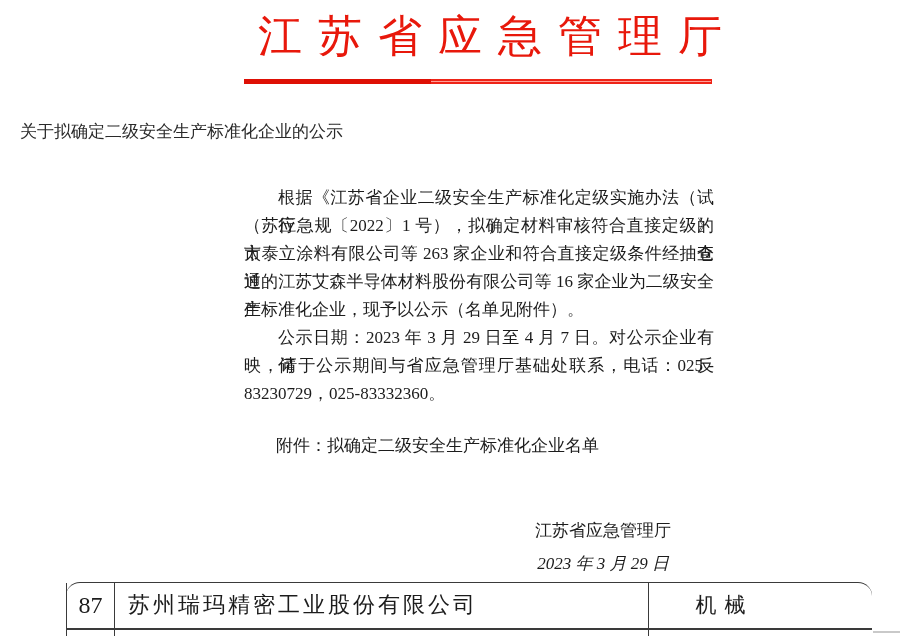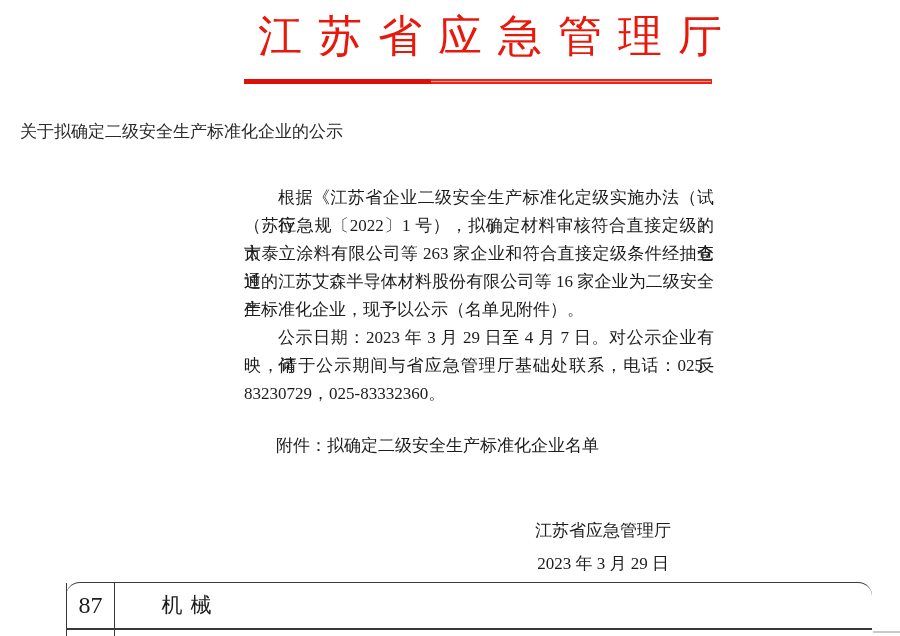--- a/index.html
+++ b/index.html
@@ -97,21 +97,21 @@
   
   .signer, .sign-date {
     position: absolute;
     left: 450px;
     width: 266px;
     text-align: center;
     font-size: 17px;
     line-height: 28px;
   }
   .signer { top: 517px; }
-  .sign-date { top: 550px; }
+  .sign-date { top: 550px; font-style: italic; }
 
   
   .atable {
     position: absolute;
     left: 46px;
     top: 582px;
     width: 806px;
     height: 54px;
     display: flex;
     border-top: 1.5px solid var(--table_border, #3a3a3a);
@@ -173,19 +173,20 @@
     <div class="bline">83230729，025-83332360。</div>
   </div>
 
   <div class="attachment">附件：拟确定二级安全生产标准化企业名单</div>
 
   <div class="signer">江苏省应急管理厅</div>
   <div class="sign-date">2023 年 3 月 29 日</div>
 
   <div class="atable">
     <div class="cell c1">87</div>
+    <div class="cell c2">苏州瑞玛精密工业股份有限公司</div>
     <div class="cell c3">机械</div>
     <div class="row-bottom-line"></div>
   </div>
 
   <div class="scan-artifact"></div>
 
 </div>
 
 </body></html>

